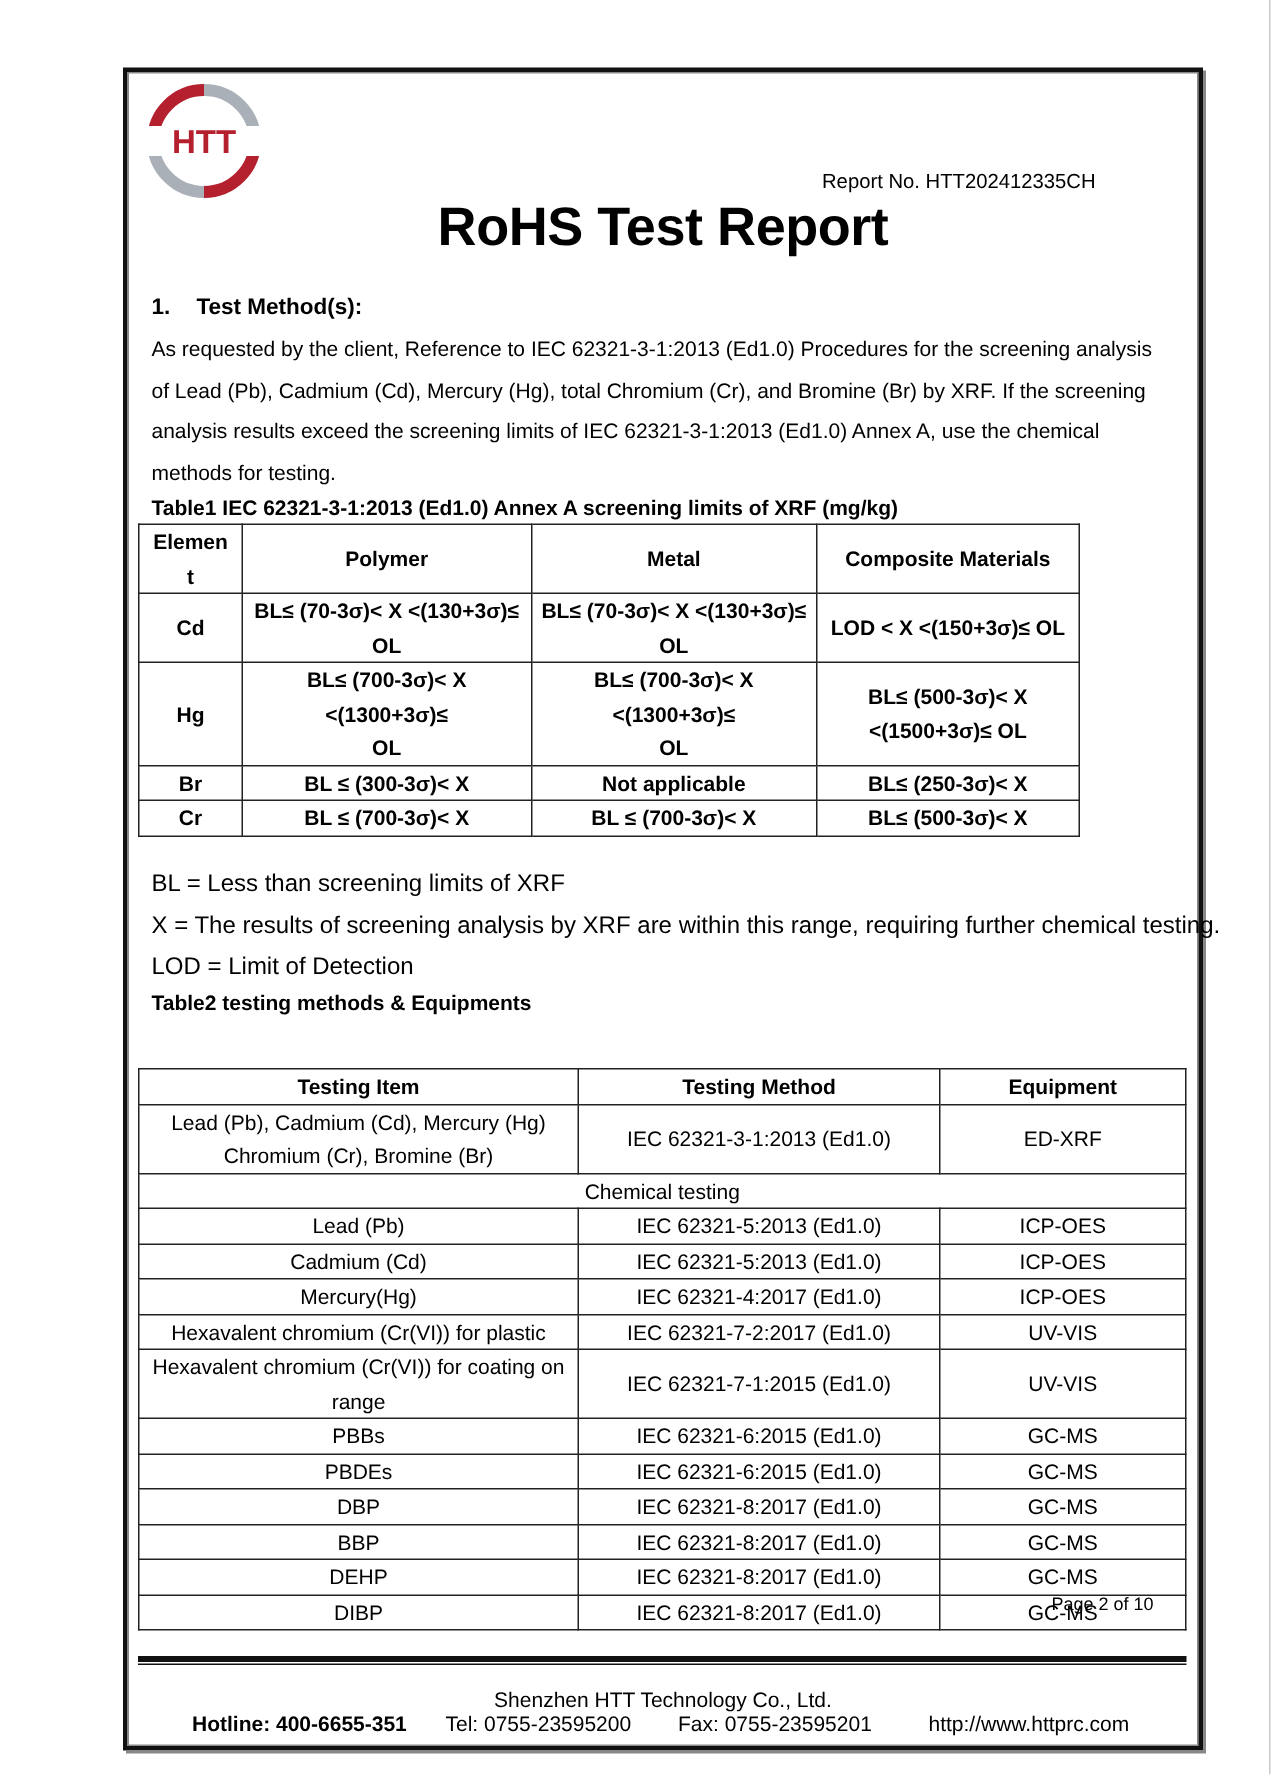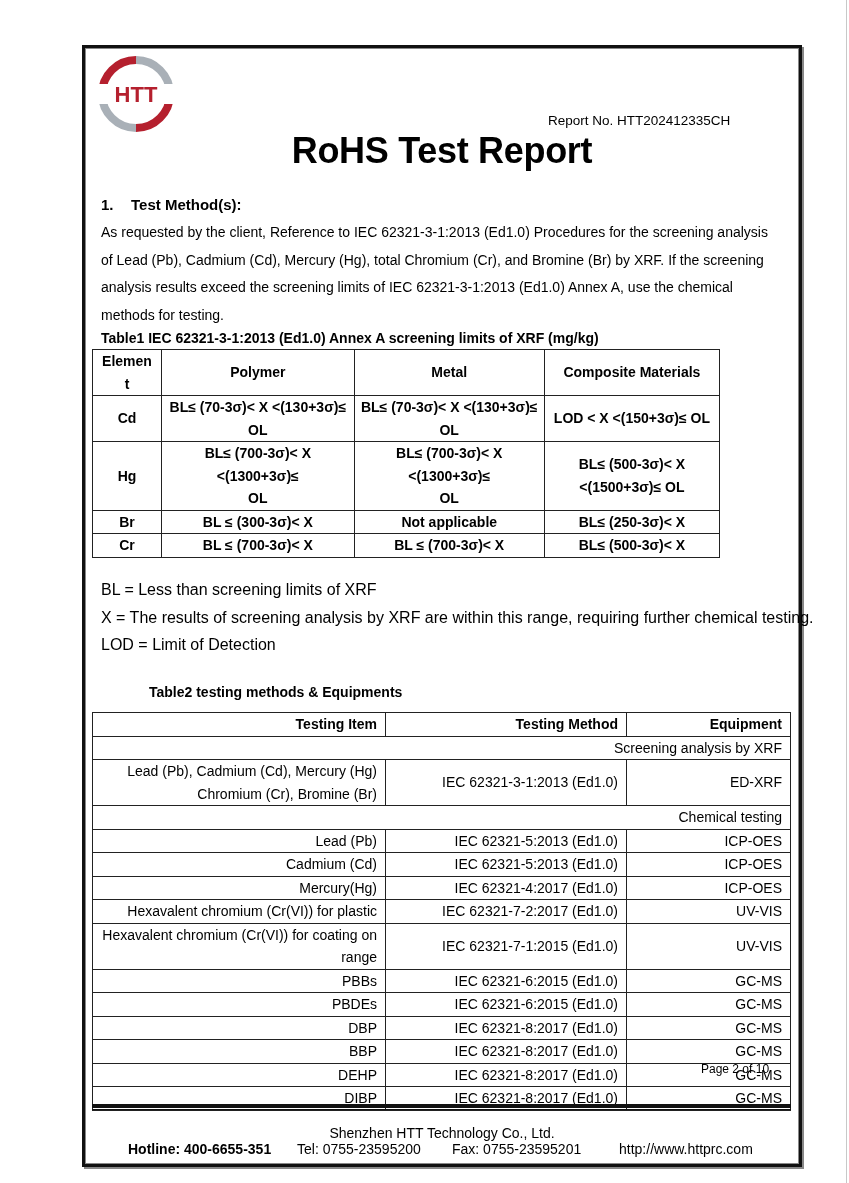--- a/index.html
+++ b/index.html
@@ -15,21 +15,21 @@
   .para p { margin:0; white-space:nowrap; }
   .table-caption { position:absolute; left:101px; font-size:14px; font-weight:bold; }
   table { border-collapse:collapse; position:absolute; left:92px; font-size:14px; }
   td, th { border:1px solid #222; padding:0 6px; }
   .t1 { top:349px; width:628px; }
   .t1 td, .t1 th { text-align:center; font-weight:bold; line-height:22.5px; }
   .t1 col.c1 { width:66px; } .t1 col.c2 { width:218px; } .t1 col.c3 { width:215px; } .t1 col.c4 { width:196px; }
   .notes { position:absolute; left:101px; top:576px; font-size:16px; line-height:27.6px; }
   .notes p { margin:0; }
   .t2 { top:712px; width:699px; }
-  .t2 td, .t2 th { text-align:right; line-height:22.5px; padding:0 8px; }
+  .t2 td, .t2 th { text-align:center; line-height:22.5px; padding:0 8px; }
   .t2 th { font-weight:bold; }
   .t2 col.c1 { width:293px; } .t2 col.c2 { width:241px; } .t2 col.c3 { width:164px; }
   .footer-rule { position:absolute; left:92px; top:1104px; width:699px; height:4px; background:#111; }
   .footer-rule2 { position:absolute; left:92px; top:1109px; width:699px; height:1px; background:#111; }
   .page-num { position:absolute; left:701px; top:1062px; font-size:12px; }
   .company { position:absolute; left:0; width:884px; top:1125px; text-align:center; font-size:14px; }
   .contacts { position:absolute; top:1141px; font-size:14px; }
 </style>
 </head>
 <body>
@@ -119,36 +119,33 @@
   </tr>
 </tbody>
   </table>
 
 <div class="notes">
   <p>BL = Less than screening limits of XRF</p>
   <p>X = The results of screening analysis by XRF are within this range, requiring further chemical testing.</p>
   <p>LOD = Limit of Detection</p>
 </div>
 
-<div class="table-caption" style="top:684px;margin-left:48px;">Table2 testing methods &amp; Equipments</div>
+<div class="table-caption" style="top:660px;">Table2 testing methods &amp; Equipments</div>
 
 <table class="t2">
   <colgroup>
       <col class="c1">
       <col class="c2">
       <col class="c3">
     </colgroup>
   <tbody>
       <tr>
     <th>Testing Item</th>
     <th>Testing Method</th>
     <th>Equipment</th>
-  </tr>
-  <tr>
-    <td colspan="3">Screening analysis by XRF</td>
   </tr>
   <tr>
     <td>
           <div>Lead (Pb), Cadmium (Cd), Mercury (Hg)</div>
           <div>Chromium (Cr), Bromine (Br)</div>
         </td>
     <td>IEC 62321-3-1:2013 (Ed1.0)</td>
     <td>ED-XRF</td>
   </tr>
   <tr>

